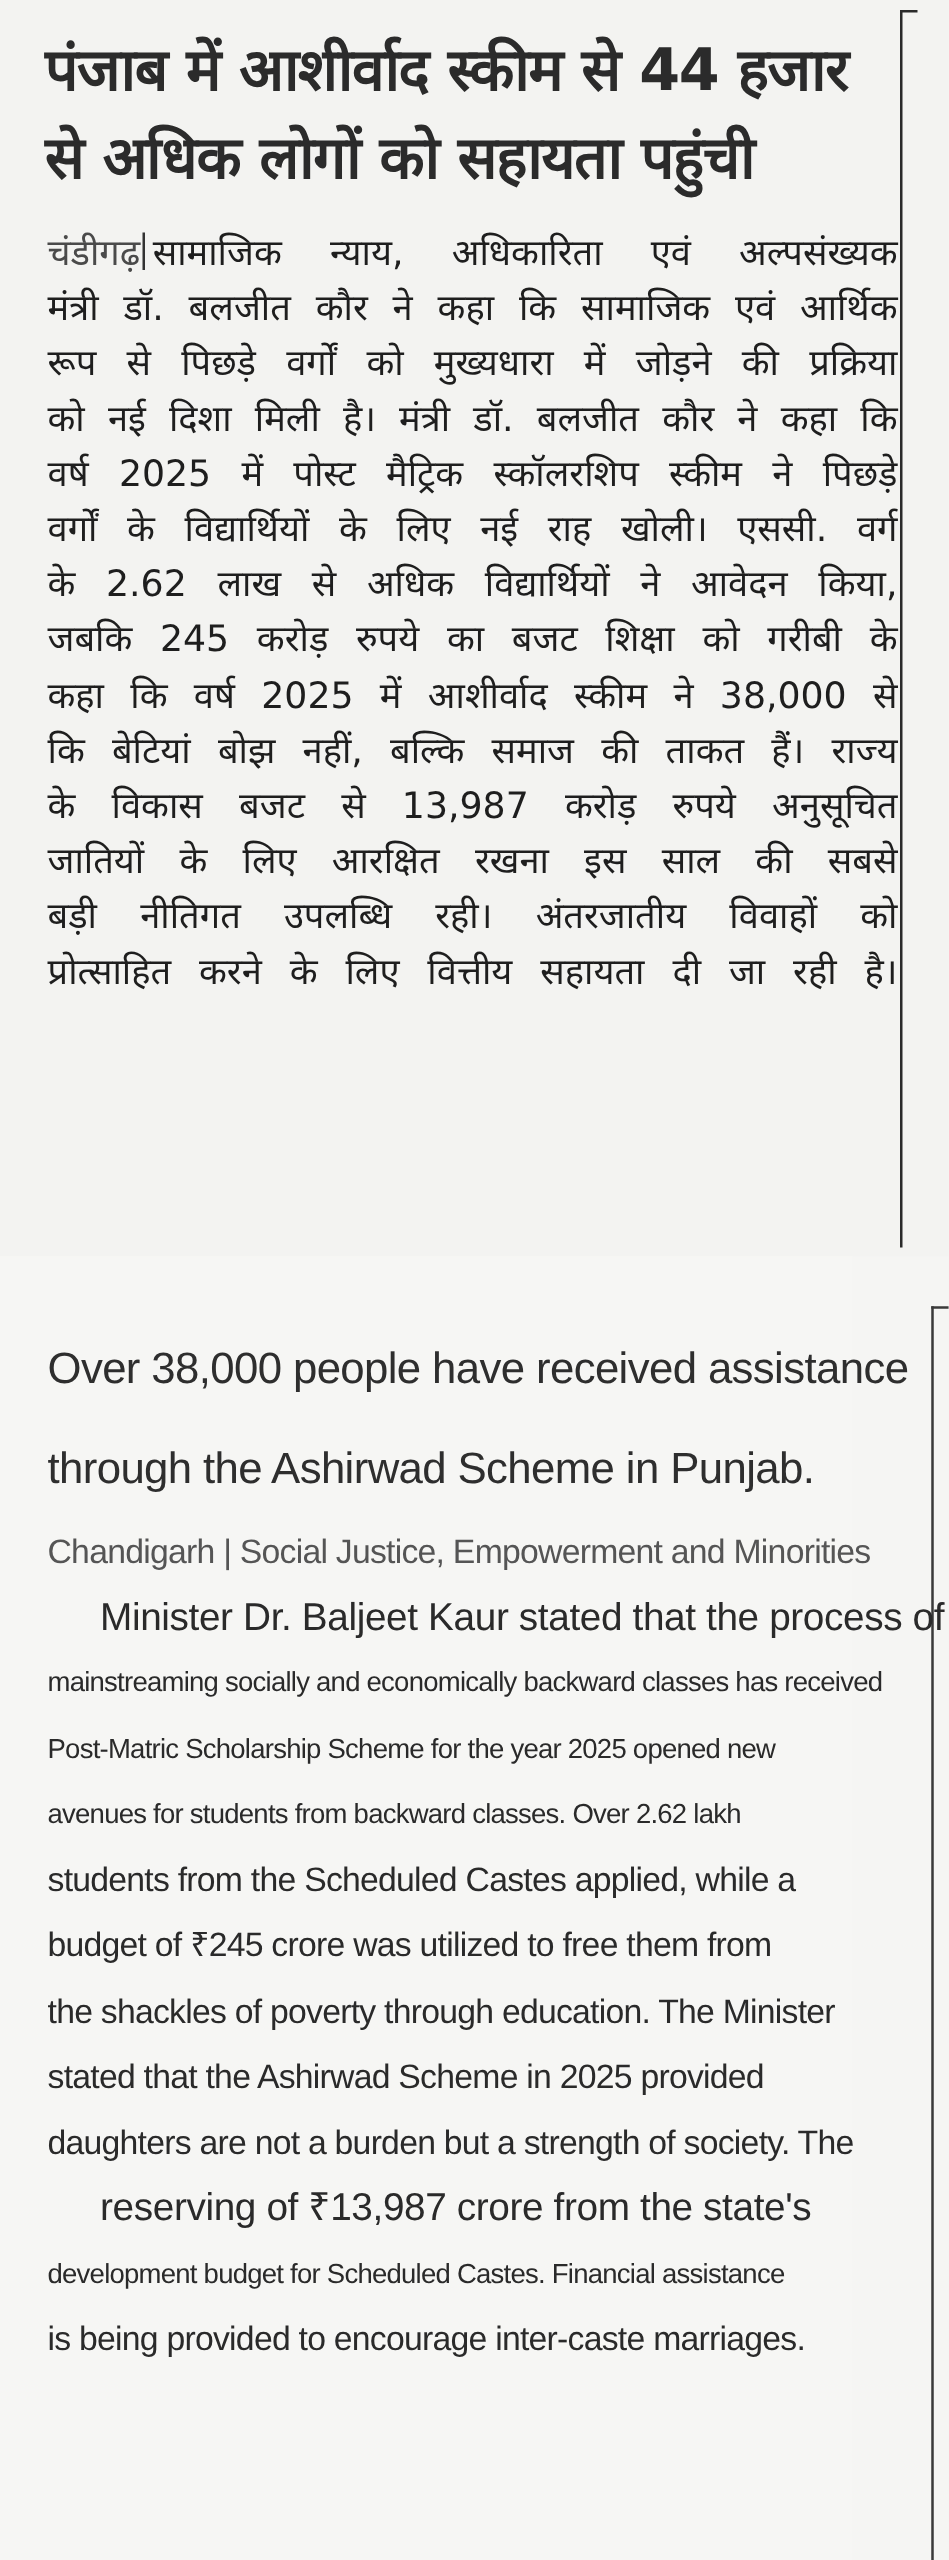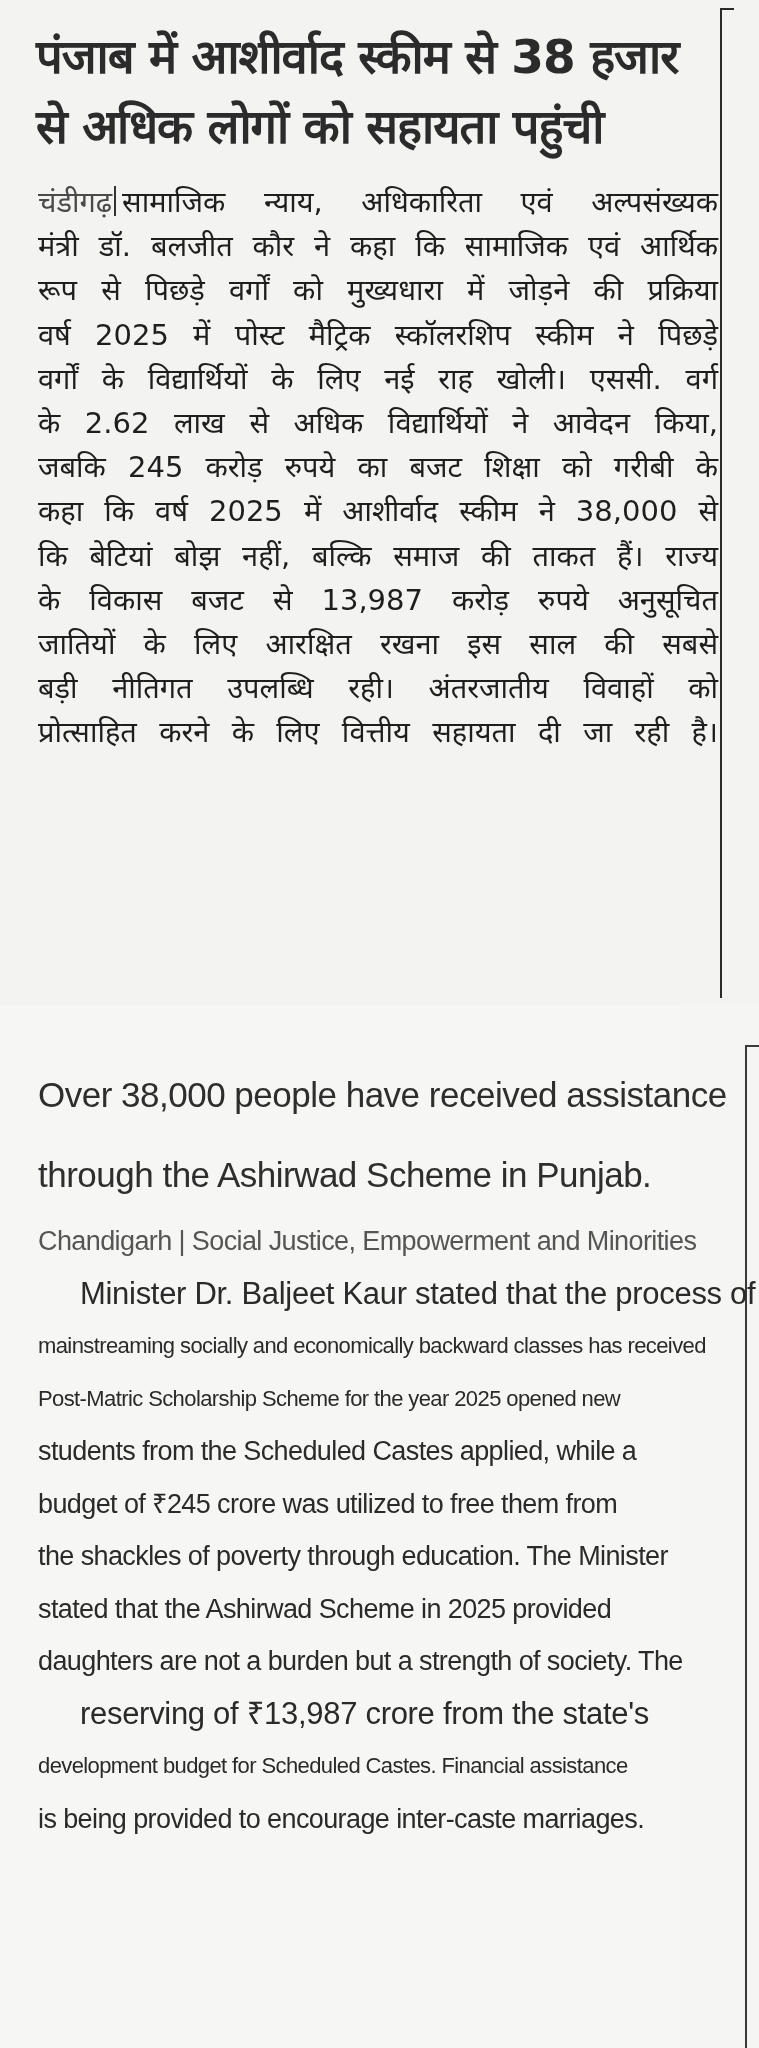--- a/index.html
+++ b/index.html
@@ -65,27 +65,28 @@
     white-space: nowrap;
   }
 </style>
 </head>
 <body>
 
 <section class="hindi">
   <div class="hindi-rule-cap"></div>
   <div class="hindi-rule"></div>
   <h1 class="hindi-headline" style="margin:0;">
-    <span style="display:block">पंजाब में आशीर्वाद स्कीम से 38 हजार</span>
+    <span style="display:block">पंजाब में आशीर्वाद स्कीम से 44 हजार</span>
     <span style="display:block">से अधिक लोगों को सहायता पहुंची</span>
   </h1>
   <div class="hindi-body">
     <span class="line"><span class="dateline">चंडीगढ़</span><span class="dateline-bar"></span><span>सामाजिक न्याय, अधिकारिता एवं अल्पसंख्यक</span></span>
     <span class="line">मंत्री डॉ. बलजीत कौर ने कहा कि सामाजिक एवं आर्थिक</span>
     <span class="line">रूप से पिछड़े वर्गों को मुख्यधारा में जोड़ने की प्रक्रिया</span>
+    <span class="line">को नई दिशा मिली है। मंत्री डॉ. बलजीत कौर ने कहा कि</span>
     <span class="line">वर्ष 2025 में पोस्ट मैट्रिक स्कॉलरशिप स्कीम ने पिछड़े</span>
     <span class="line">वर्गों के विद्यार्थियों के लिए नई राह खोली। एससी. वर्ग</span>
     <span class="line">के 2.62 लाख से अधिक विद्यार्थियों ने आवेदन किया,</span>
     <span class="line">जबकि 245 करोड़ रुपये का बजट शिक्षा को गरीबी के</span>
     <span class="line">कहा कि वर्ष 2025 में आशीर्वाद स्कीम ने 38,000 से</span>
     <span class="line">कि बेटियां बोझ नहीं, बल्कि समाज की ताकत हैं। राज्य</span>
     <span class="line">के विकास बजट से 13,987 करोड़ रुपये अनुसूचित</span>
     <span class="line">जातियों के लिए आरक्षित रखना इस साल की सबसे</span>
     <span class="line">बड़ी नीतिगत उपलब्धि रही। अंतरजातीय विवाहों को</span>
     <span class="line">प्रोत्साहित करने के लिए वित्तीय सहायता दी जा रही है।</span>
@@ -97,20 +98,21 @@
   <div class="eng-rule"></div>
   <h2 class="eng-headline" style="margin:0;font-weight:normal;">
     <span style="display:block">Over 38,000 people have received assistance</span>
     <span style="display:block">through the Ashirwad Scheme in Punjab.</span>
   </h2>
   <div class="eng-body" id="eng-body">
       <span class="line s-md eng-dateline">Chandigarh | Social Justice, Empowerment and Minorities</span>
       <span class="line s-lg">Minister Dr. Baljeet Kaur stated that the process of</span>
       <span class="line s-sm">mainstreaming socially and economically backward classes has received</span>
       <span class="line s-sm">Post-Matric Scholarship Scheme for the year 2025 opened new</span>
+      <span class="line s-sm">avenues for students from backward classes. Over 2.62 lakh</span>
       <span class="line s-md">students from the Scheduled Castes applied, while a</span>
       <span class="line s-md">budget of ₹245 crore was utilized to free them from</span>
       <span class="line s-md">the shackles of poverty through education. The Minister</span>
       <span class="line s-md">stated that the Ashirwad Scheme in 2025 provided</span>
       <span class="line s-md">daughters are not a burden but a strength of society. The</span>
       <span class="line s-lg">reserving of ₹13,987 crore from the state's</span>
       <span class="line s-sm">development budget for Scheduled Castes. Financial assistance</span>
       <span class="line s-md">is being provided to encourage inter-caste marriages.</span>
     </div>
   <div class="cut-line">reserving of ₹13,987 crore from the state's</div>

